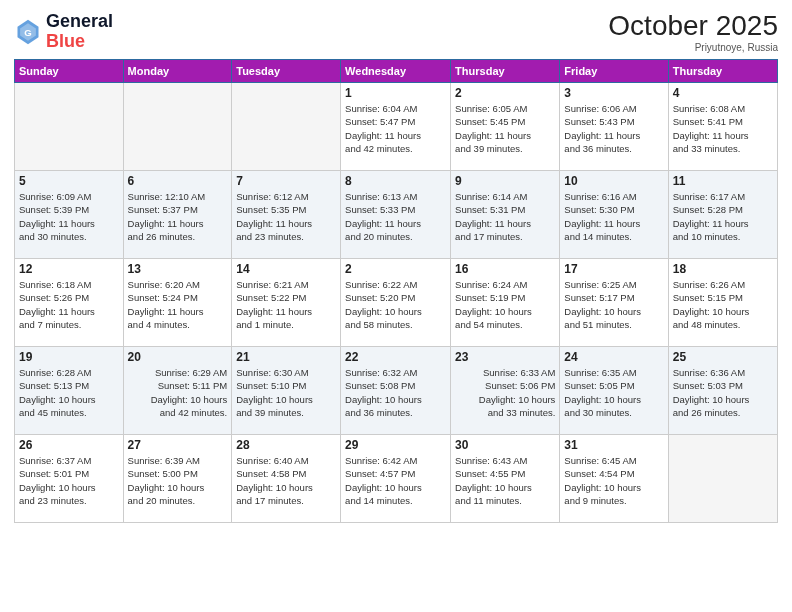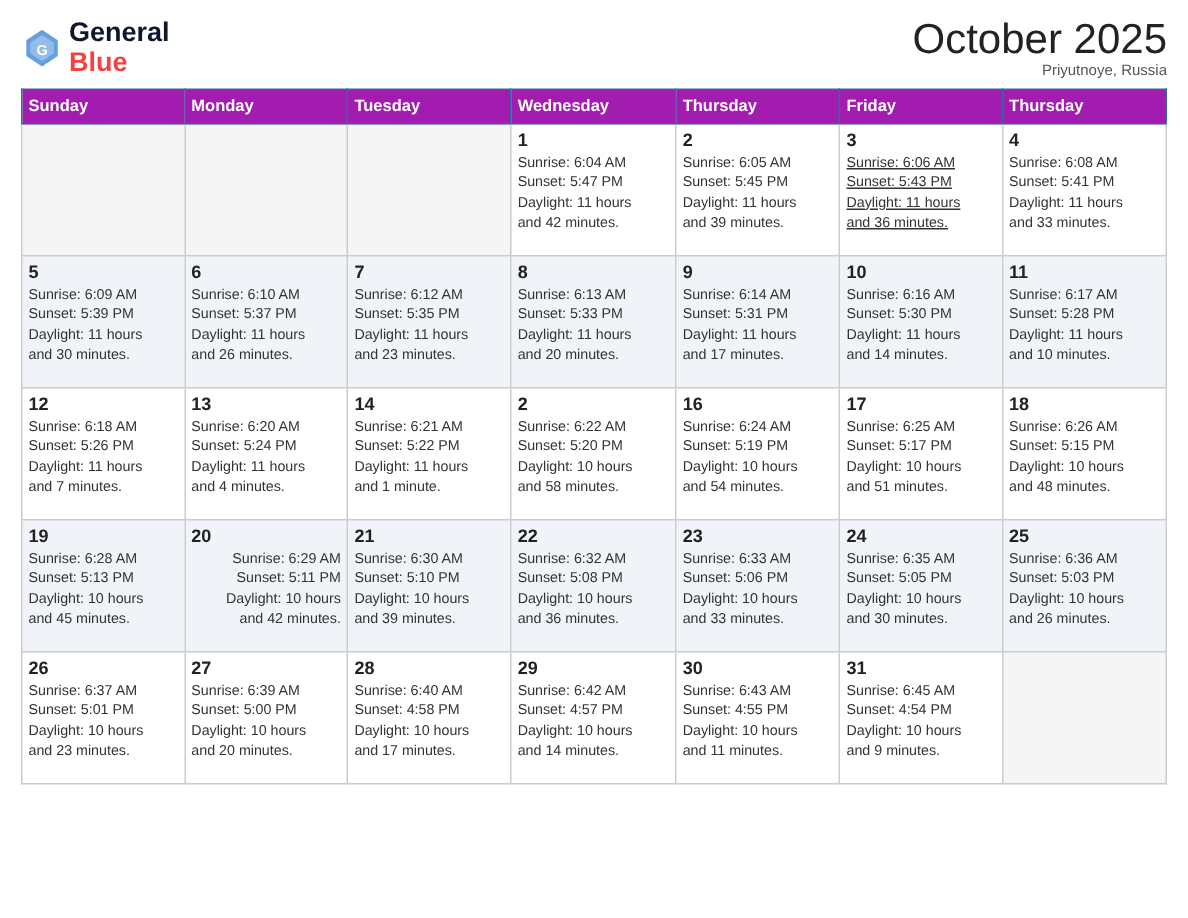--- a/index.html
+++ b/index.html
@@ -140,21 +140,21 @@
           </td>
           <td>
             <div class="day-num">2</div>
             <div class="day-info" style="white-space: pre-line;">Sunrise: 6:05 AM
 Sunset: 5:45 PM
 Daylight: 11 hours
 and 39 minutes.</div>
           </td>
           <td>
             <div class="day-num">3</div>
-            <div class="day-info" style="white-space: pre-line; text-decoration: underline;">Sunrise: 6:06 AM
+            <div class="day-info" style="white-space: pre-line;">Sunrise: 6:06 AM
 Sunset: 5:43 PM
 Daylight: 11 hours
 and 36 minutes.</div>
           </td>
           <td>
             <div class="day-num">4</div>
             <div class="day-info" style="white-space: pre-line;">Sunrise: 6:08 AM
 Sunset: 5:41 PM
 Daylight: 11 hours
 and 33 minutes.</div>
@@ -163,21 +163,21 @@
         <tr class="alt-row">
           <td>
             <div class="day-num">5</div>
             <div class="day-info" style="white-space: pre-line;">Sunrise: 6:09 AM
 Sunset: 5:39 PM
 Daylight: 11 hours
 and 30 minutes.</div>
           </td>
           <td>
             <div class="day-num">6</div>
-            <div class="day-info" style="white-space: pre-line;">Sunrise: 6:10 AM
+            <div class="day-info" style="white-space: pre-line;">Sunrise: 12:10 AM
 Sunset: 5:37 PM
 Daylight: 11 hours
 and 26 minutes.</div>
           </td>
           <td>
             <div class="day-num">7</div>
             <div class="day-info" style="white-space: pre-line;">Sunrise: 6:12 AM
 Sunset: 5:35 PM
 Daylight: 11 hours
 and 23 minutes.</div>
@@ -286,21 +286,21 @@
           </td>
           <td>
             <div class="day-num">22</div>
             <div class="day-info" style="white-space: pre-line;">Sunrise: 6:32 AM
 Sunset: 5:08 PM
 Daylight: 10 hours
 and 36 minutes.</div>
           </td>
           <td>
             <div class="day-num">23</div>
-            <div class="day-info" style="white-space: pre-line;">Sunrise: 6:33 AM
+            <div class="day-info" style="white-space: pre-line; text-align: right;">Sunrise: 6:33 AM
 Sunset: 5:06 PM
 Daylight: 10 hours
 and 33 minutes.</div>
           </td>
           <td>
             <div class="day-num">24</div>
             <div class="day-info" style="white-space: pre-line;">Sunrise: 6:35 AM
 Sunset: 5:05 PM
 Daylight: 10 hours
 and 30 minutes.</div>

